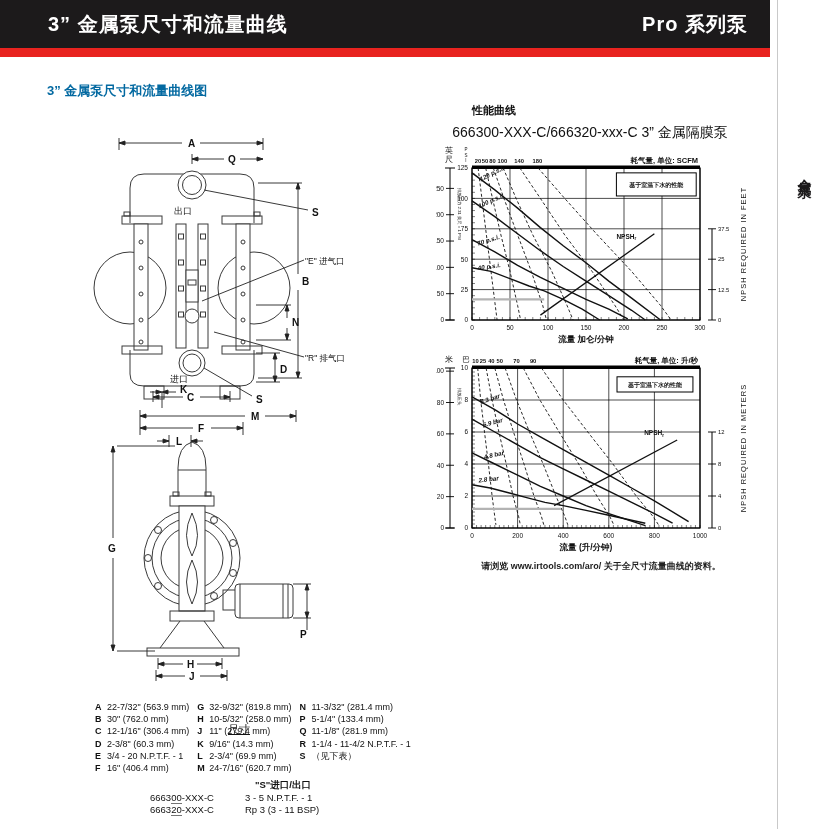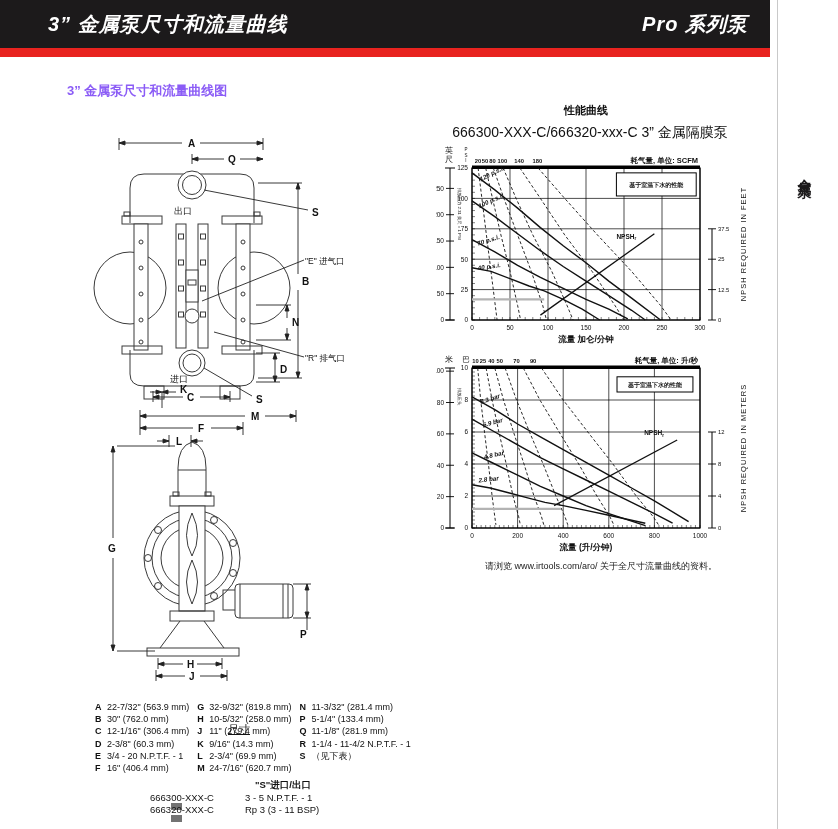--- a/index.html
+++ b/index.html
@@ -1,41 +1,41 @@
 <!DOCTYPE html>
 <html><head>
 <meta charset="utf-8">
 <style>
   html,body{margin:0;padding:0;background:#fff;}
   #page{position:relative;width:838px;height:829px;background:#ffffff;overflow:hidden;
         font-family:"Liberation Sans","DejaVu Sans",sans-serif;color:#111;}
   .abs{position:absolute;}
   
-  #topbar{left:0;top:0;width:770px;height:48px;background:#1c1a1b;display:flex;align-items:center;justify-content:space-between;font-style:italic;}
+  #topbar{left:0;top:0;width:770px;height:48px;background:#1c1a1b;display:flex;align-items:center;justify-content:space-between;}
   #topbar .lt{color:#fff;font-size:20px;font-weight:bold;padding-left:48px;letter-spacing:1px;}
   #topbar .rt{color:#fff;font-size:20px;font-weight:bold;padding-right:22px;letter-spacing:1px;}
   #redbar{left:0;top:48px;width:770px;height:9px;background:#e8231f;}
   #vdivider{left:777px;top:0;width:1px;height:829px;background:#c9c9c9;}
   #side-tab{left:788px;top:168px;width:26px;height:80px;writing-mode:vertical-rl;
             font-size:14px;font-weight:bold;color:#1c1a1b;letter-spacing:3px;}
-  #sec-head{left:47px;top:82px;font-size:13px;font-weight:bold;color:#8b5cf6;margin-left:20px;}
+  #sec-head{left:47px;top:82px;font-size:13px;font-weight:bold;color:#0369a1;}
   
-  #chart-title{left:472px;top:103px;width:228px;text-align:center;font-size:11px;font-weight:bold;}
+  #chart-title{left:472px;top:103px;width:228px;font-size:11px;font-weight:bold;}
   #chart-sub{left:440px;top:124px;width:300px;text-align:center;font-size:14px;}
-  #flow-note{left:436px;top:560px;width:330px;text-align:center;font-size:9px;color:#222;}
+  #flow-note{left:436px;top:560px;width:330px;text-align:center;font-size:9px;color:#222;font-weight:bold;}
   
   #dims-caption{left:228px;top:722px;font-size:11px;font-weight:normal;text-decoration:underline;}
   #dims-table{left:95px;top:701px;width:300px;display:flex;gap:8px;font-size:9px;line-height:12.2px;}
   #dims-table .col{white-space:nowrap;}
   #dims-table .k{display:inline-block;width:12px;font-weight:bold;}
   
   #models{left:150px;top:779px;font-size:9.5px;line-height:12.5px;}
   #models .hd{margin-left:105px;font-weight:bold;}
   #models .row span.model{display:inline-block;width:95px;}
-  #models .u{border-bottom:7px solid #737373;}
+  #models .u{border-bottom:1px solid #737373;}
   svg text{font-family:"Liberation Sans","DejaVu Sans",sans-serif;}
 </style>
 </head>
 <body>
 
 <div id="page">
 
   <div class="abs" id="topbar">
     <span class="lt">3” 金属泵尺寸和流量曲线</span>
     <span class="rt">Pro 系列泵</span>

